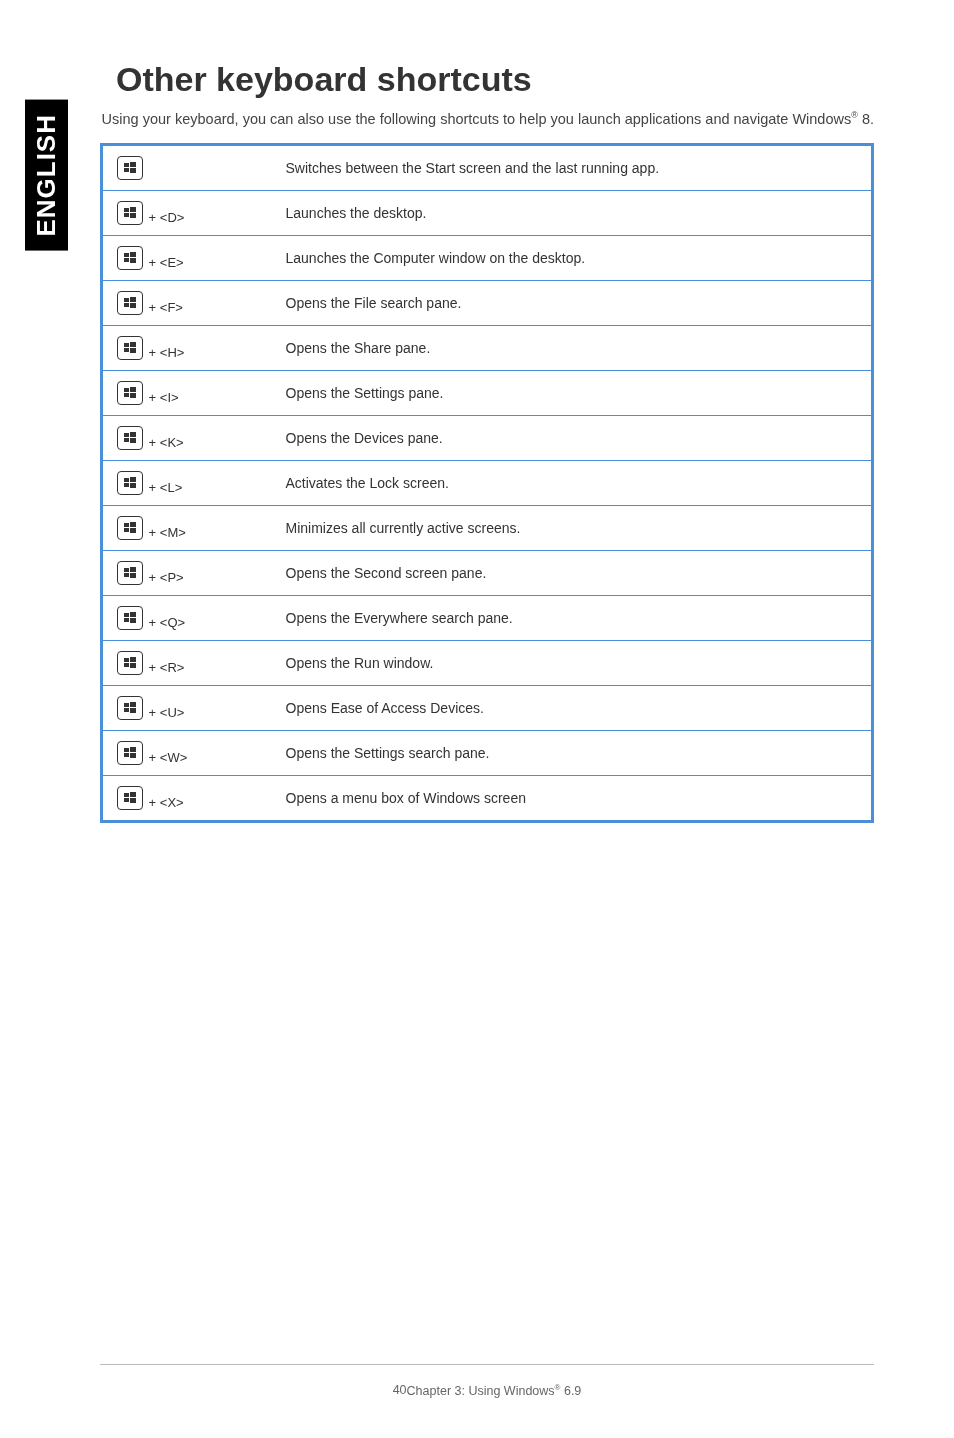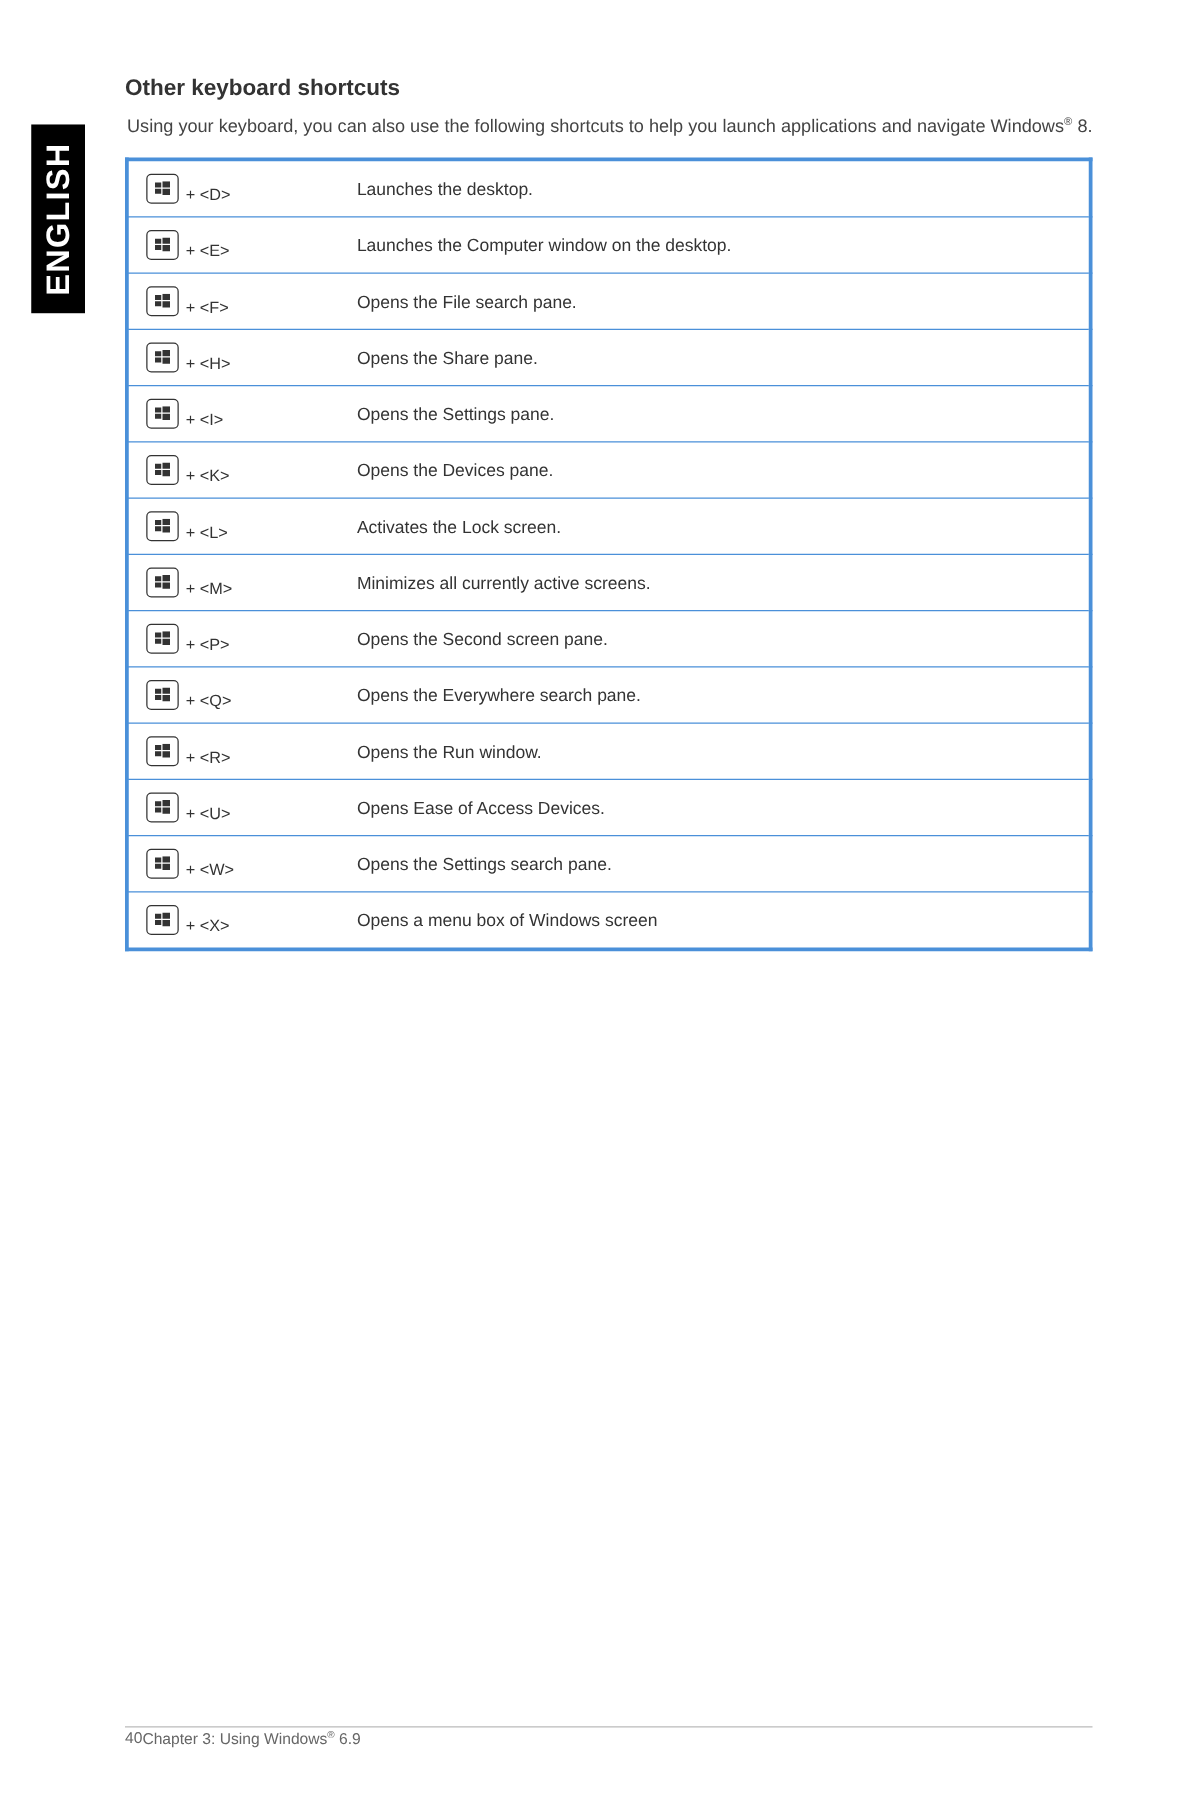--- a/index.html
+++ b/index.html
@@ -29,22 +29,22 @@
     writing-mode: vertical-rl;
     text-orientation: mixed;
     transform: rotate(180deg);
     padding: 14px 6px;
     letter-spacing: 1px;
     font-family: Arial, sans-serif;
   }
   h2.section-title {
     font-family: Arial, sans-serif;
     font-weight: bold;
-    font-size: 18px;
-    margin: 0 0 10px 0;
+    font-size: 34px;
+    margin: 0 0 10px 16px;
     color: #333;
   }
   p.intro {
     font-size: 14.5px;
     line-height: 1.35;
     margin: 0 0 14px 0;
     color: #444;
     text-align: right;
   }
   p.intro sup { font-size: 9px; vertical-align: super; }
@@ -85,43 +85,52 @@
     font-size: 13px;
     vertical-align: bottom;
     color: #333;
   }
   .footer {
     position: absolute;
     bottom: 40px;
     left: 100px;
     right: 80px;
     border-top: 1px solid #bbb;
-    padding-top: 1px;
+    padding-top: 18px;
     font-size: 12.5px;
     color: #666;
     display: flex;
-    justify-content: flex-start;
+    justify-content: center;
   }
   .footer sup { font-size: 8px; }
 </style>
 </head>
 <body>
 
 <div class="page">
 
   <div class="side-tab">ENGLISH</div>
 
   <h2 class="section-title">Other keyboard shortcuts</h2>
 
   <p class="intro">
     <span>Using your keyboard, you can also use the following shortcuts to help you launch applications and navigate Windows</span><sup>®</sup><span> 8.</span>
   </p>
 
   <table class="shortcuts">
     <tbody id="shortcut-body">
+        <tr>
+          <td class="keycol"><span class="winkey"><svg width="12" height="12" viewBox="0 0 12 12">
+    <rect x="0" y="1" width="5" height="4" fill="#333"></rect>
+    <rect x="6" y="0" width="6" height="5" fill="#333"></rect>
+    <rect x="0" y="6" width="5" height="4" fill="#333"></rect>
+    <rect x="6" y="6" width="6" height="5" fill="#333"></rect>
+  </svg></span><span class="plus-key"></span></td>
+          <td>Switches between the Start screen and the last running app.</td>
+        </tr>
         <tr>
           <td class="keycol"><span class="winkey"><svg width="12" height="12" viewBox="0 0 12 12">
     <rect x="0" y="1" width="5" height="4" fill="#333"></rect>
     <rect x="6" y="0" width="6" height="5" fill="#333"></rect>
     <rect x="0" y="6" width="5" height="4" fill="#333"></rect>
     <rect x="6" y="6" width="6" height="5" fill="#333"></rect>
   </svg></span><span class="plus-key"> + &lt;D&gt;</span></td>
           <td>Launches the desktop.</td>
         </tr>
         <tr>

